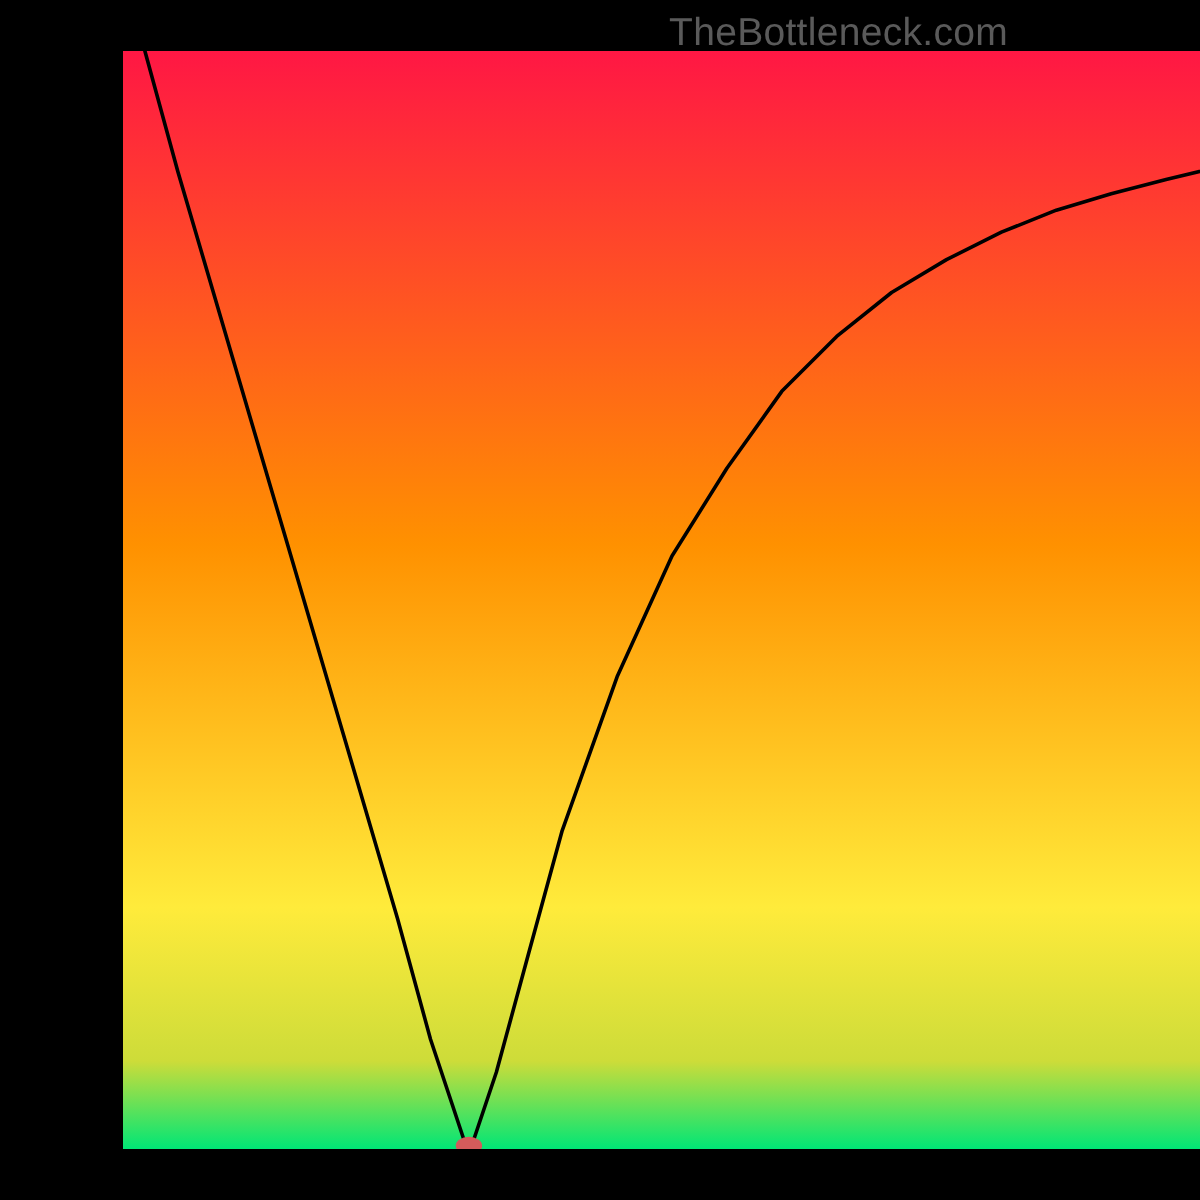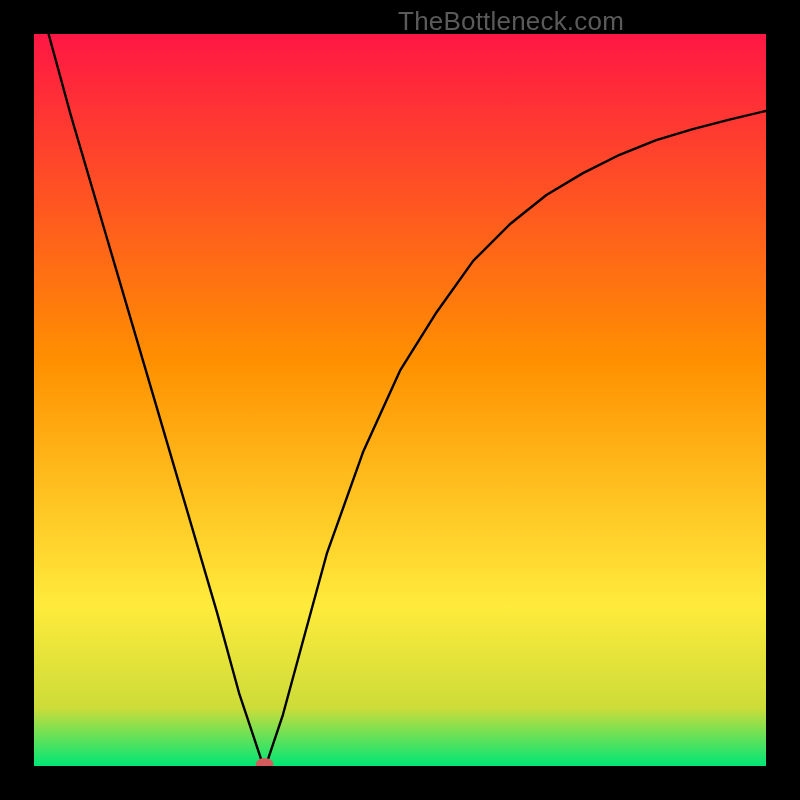--- a/index.html
+++ b/index.html
@@ -8,20 +8,21 @@
     width: 800px;
     height: 800px;
     background: #000;
     font-family: Arial, Helvetica, sans-serif;
   }
   .frame {
     width: 636px;
     height: 800px;
     position: relative;
     background: #000;
+    margin-left: 48px;
   }
   .plot {
     position: absolute;
     left: 34px;
     top: 34px;
     width: 732px;
     height: 732px;
     display: block;
   }
   .watermark {

